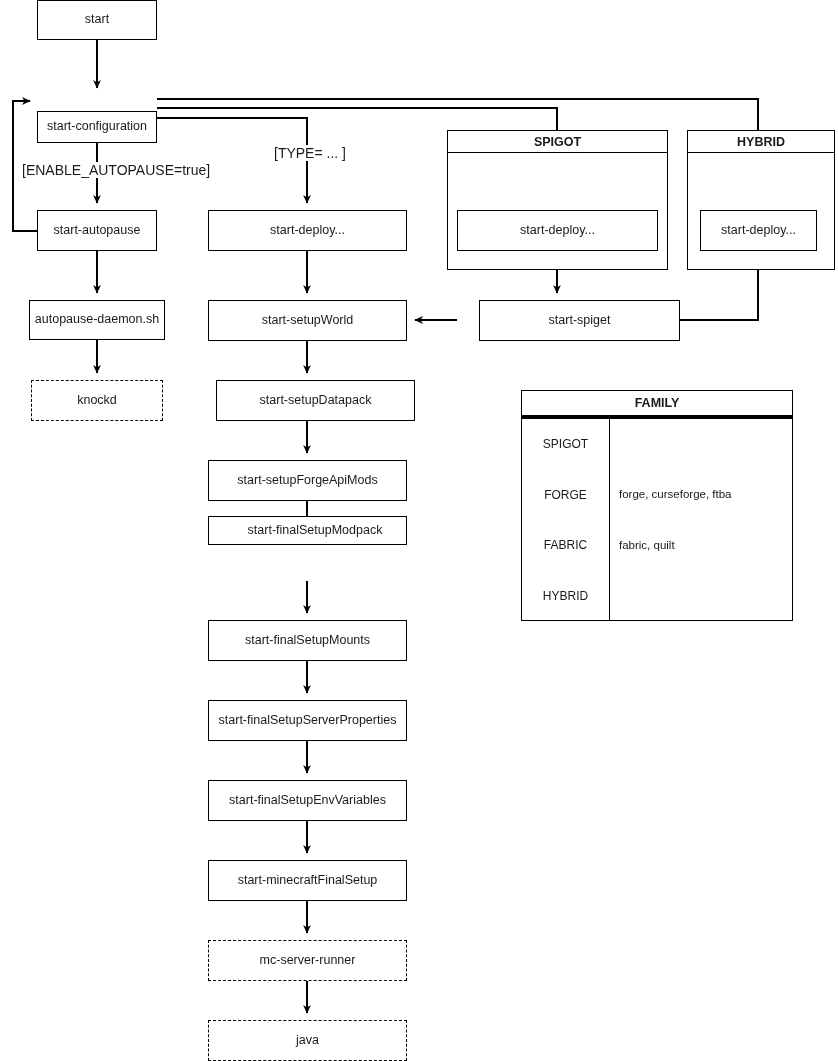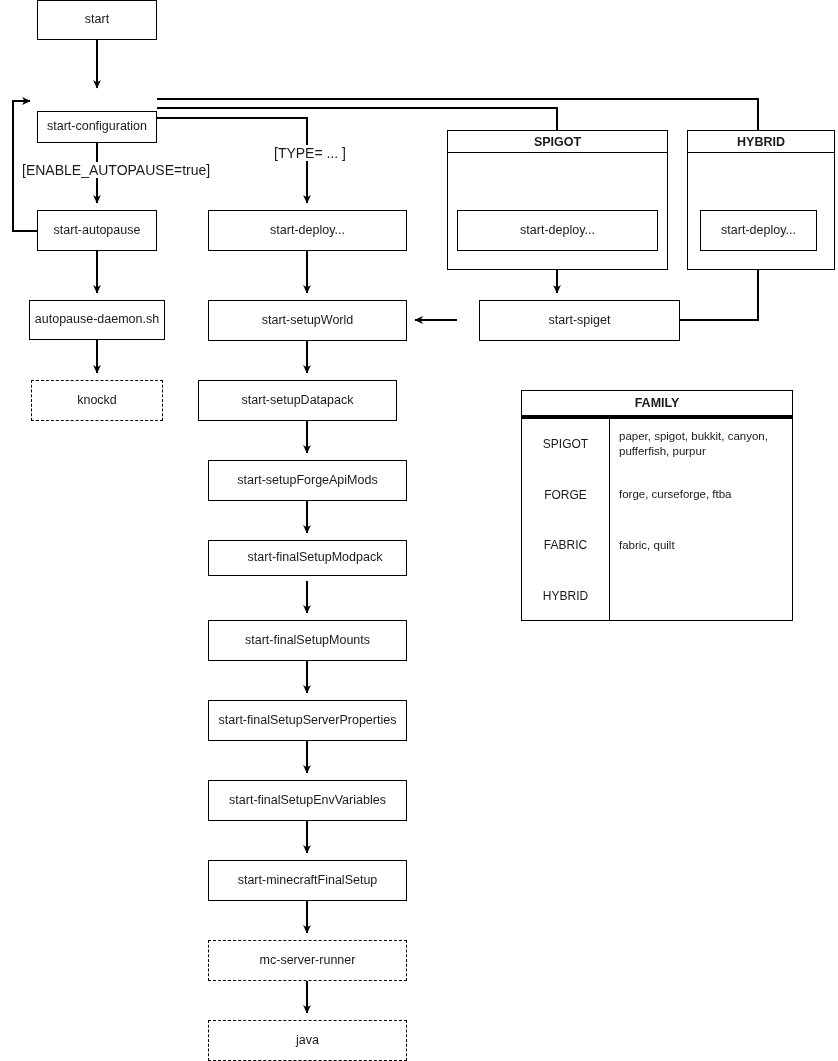--- a/index.html
+++ b/index.html
@@ -196,25 +196,25 @@
   <div class="node" style="left:208px; top:210px; width:199px; height:41px;">start-deploy...</div>
 
   <div class="node" style="left:457px; top:210px; width:201px; height:41px;">start-deploy...</div>
 
   <div class="node" style="left:700px; top:210px; width:117px; height:41px;">start-deploy...</div>
 
   <div class="node" style="left:457px; top:300px; width:201px; height:41px;margin-left:22px;">start-spiget</div>
 
   <div class="node" style="left:208px; top:300px; width:199px; height:41px;">start-setupWorld</div>
 
-  <div class="node" style="left:198px; top:380px; width:199px; height:41px;">start-setupDatapack</div>
+  <div class="node" style="left:216px; top:380px; width:199px; height:41px;">start-setupDatapack</div>
 
   <div class="node" style="left:208px; top:460px; width:199px; height:41px;">start-setupForgeApiMods</div>
 
-  <div class="node" style="left:208px; top:540px; width:199px; height:36px;padding-left:15px;">start-finalSetupModpack</div>
+  <div class="node" style="left:208px; top:516px; width:199px; height:29px;padding-left:15px;">start-finalSetupModpack</div>
 
   <div class="node" style="left:208px; top:620px; width:199px; height:41px;">start-finalSetupMounts</div>
 
   <div class="node" style="left:208px; top:700px; width:199px; height:41px;">start-finalSetupServerProperties</div>
 
   <div class="node" style="left:208px; top:780px; width:199px; height:41px;">start-finalSetupEnvVariables</div>
 
   <div class="node" style="left:208px; top:860px; width:199px; height:41px;">start-minecraftFinalSetup</div>
 
   <div class="node dashed" style="left:208px; top:940px; width:199px; height:41px;">mc-server-runner</div>
@@ -224,21 +224,20 @@
   <div class="edge-label" style="left:20px; top:162px;">[ENABLE_AUTOPAUSE=true]</div>
 
   <div class="edge-label" style="left:272px; top:145px;">[TYPE= ... ]</div>
 
   <div class="legend" style="left:521px; top:390px; width:272px; height:231px;">
     <div class="legend-title">FAMILY</div>
     <div class="legend-body">
 
       <div class="legend-row">
         <div class="legend-key">SPIGOT</div>
-        <div class="legend-val">paper, spigot, bukkit, canyon, pufferfish, purpur</div>
       </div>
 
       <div class="legend-row">
         <div class="legend-key">FORGE</div>
         <div class="legend-val">forge, curseforge, ftba</div>
       </div>
 
       <div class="legend-row">
         <div class="legend-key">FABRIC</div>
         <div class="legend-val">fabric, quilt</div>

